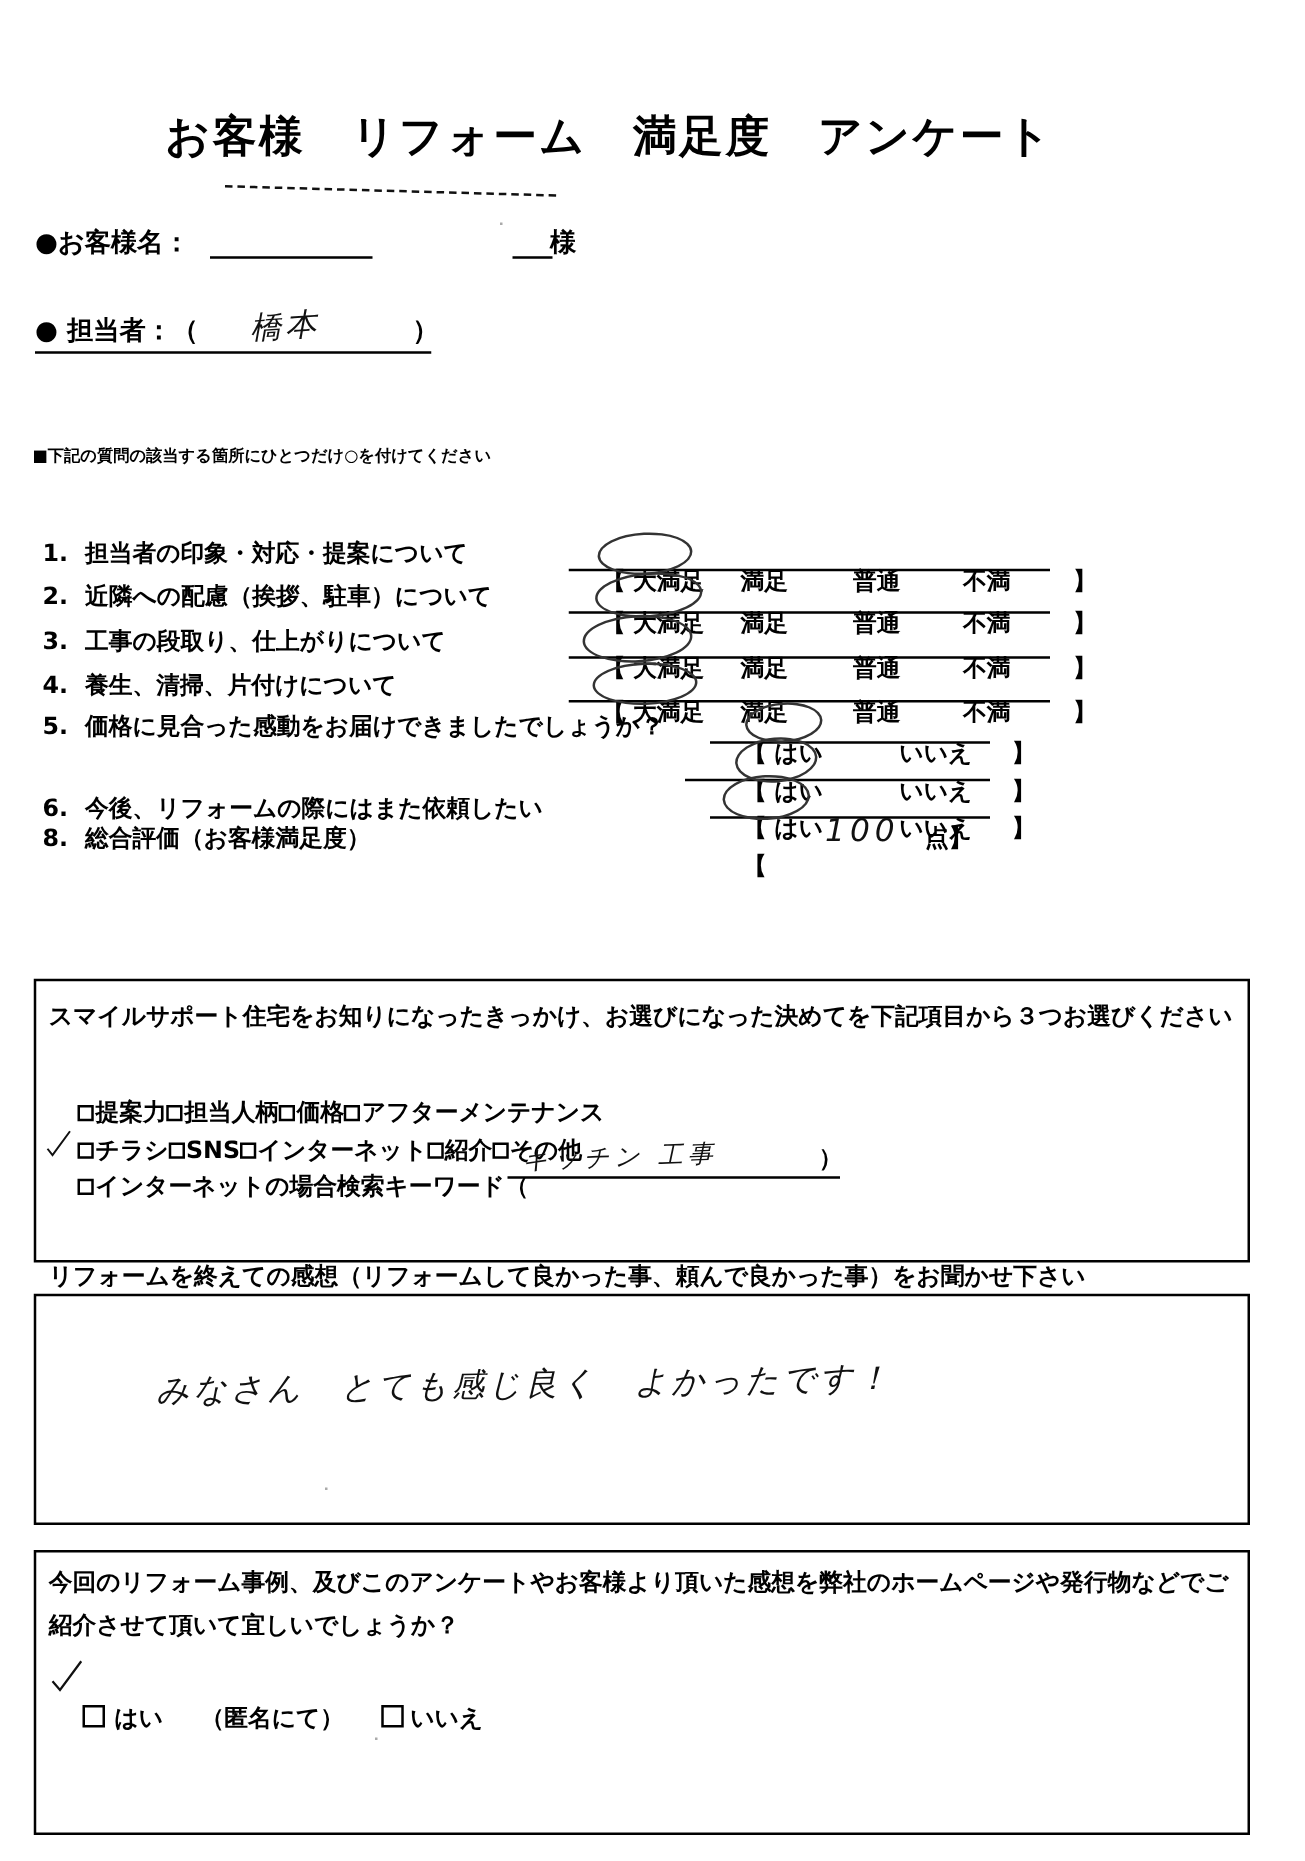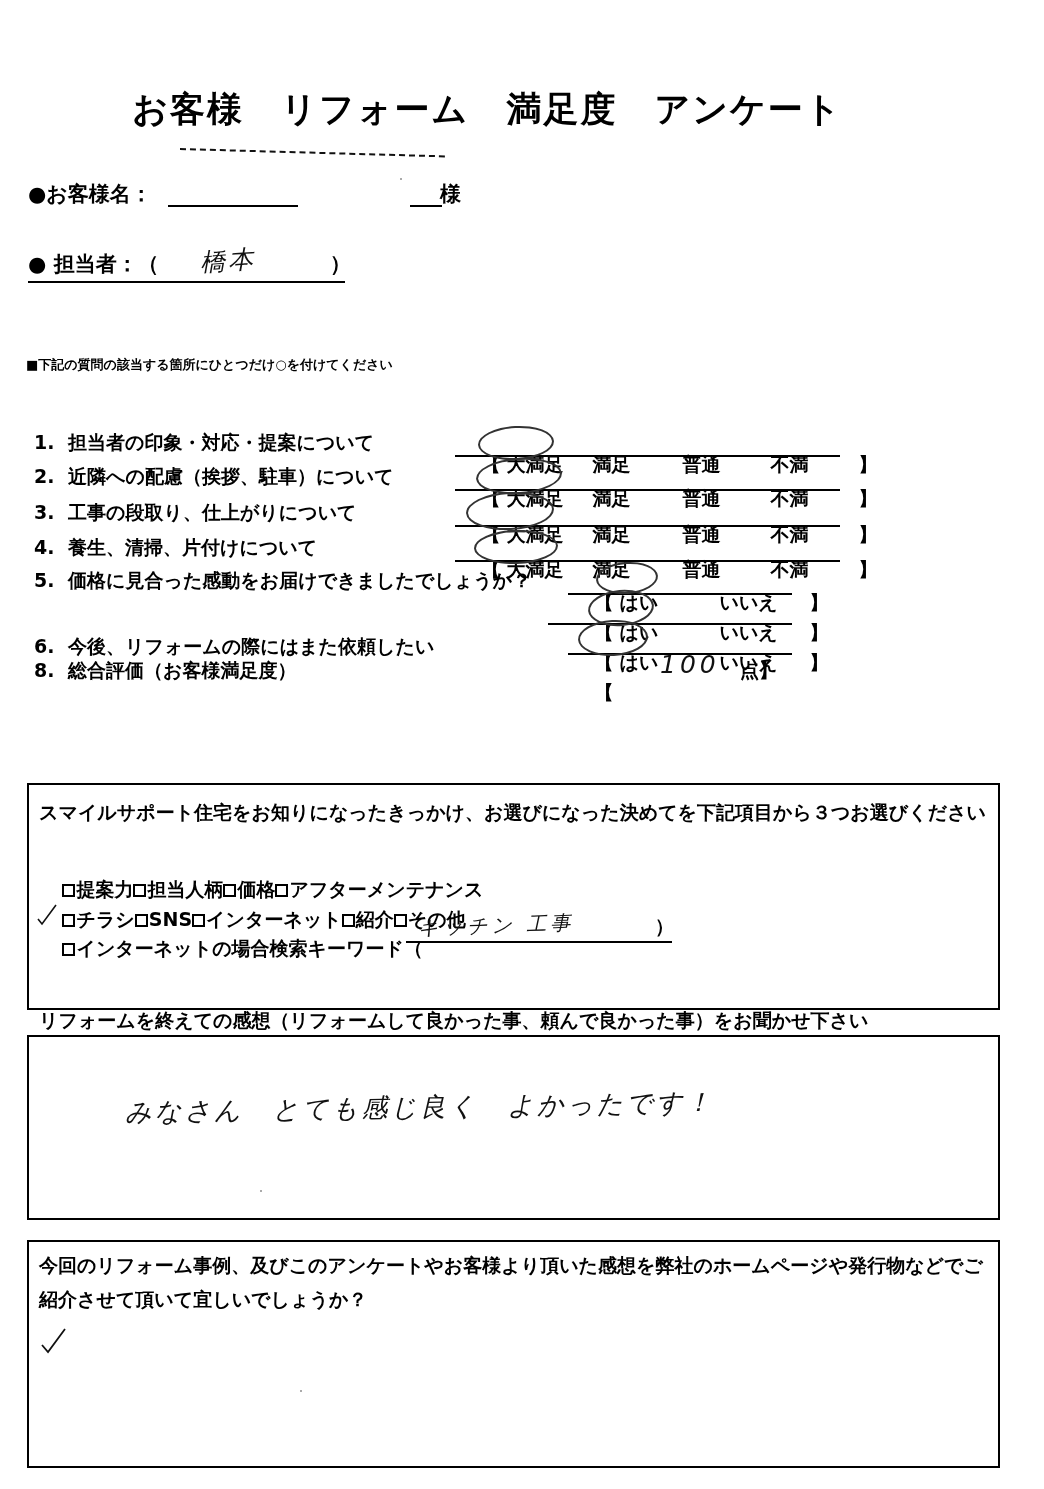--- a/index.html
+++ b/index.html
@@ -275,18 +275,21 @@
 
   <div class="box" style="left:27px; top:1035px; width:973px; height:185px;"></div>
   <div class="box-text" style="left:39px; top:1008px;">リフォームを終えての感想（リフォームして良かった事、頼んで良かった事）をお聞かせ下さい</div>
   <div class="hw-comment" style="left:125px; top:1090px; transform:rotate(-1deg);">みなさん　とても感じ良く　よかったです！</div>
   <div class="speck" style="left:260px; top:1190px;"></div>
 
   <div class="box" style="left:27px; top:1240px; width:973px; height:228px;"></div>
   <div class="box-text" style="left:39px; top:1253px;">今回のリフォーム事例、及びこのアンケートやお客様より頂いた感想を弊社のホームページや発行物などでご</div>
   <div class="box-text" style="left:39px; top:1287px;">紹介させて頂いて宜しいでしょうか？</div>
 
+  <div class="chk-row" style="left:40px; top:1340px;">
+    <span class="cb" style="width:18px; height:18px;"></span><span style="margin-left:6px;">はい</span><span style="margin-left:30px;">（匿名にて）</span><span class="cb" style="width:18px; height:18px; margin-left:30px;"></span><span style="margin-left:4px;">いいえ</span>
+  </div>
   <svg class="tickmark" style="left:38px; top:1327px; width:30px; height:30px;" viewBox="0 0 30 30">
     <path d="M4 18 L10 25 L27 2" stroke="#111" stroke-width="1.8" fill="none"></path>
   </svg>
   <div class="speck" style="left:300px; top:1390px;"></div>
 
 </div>
 
 </body></html>

